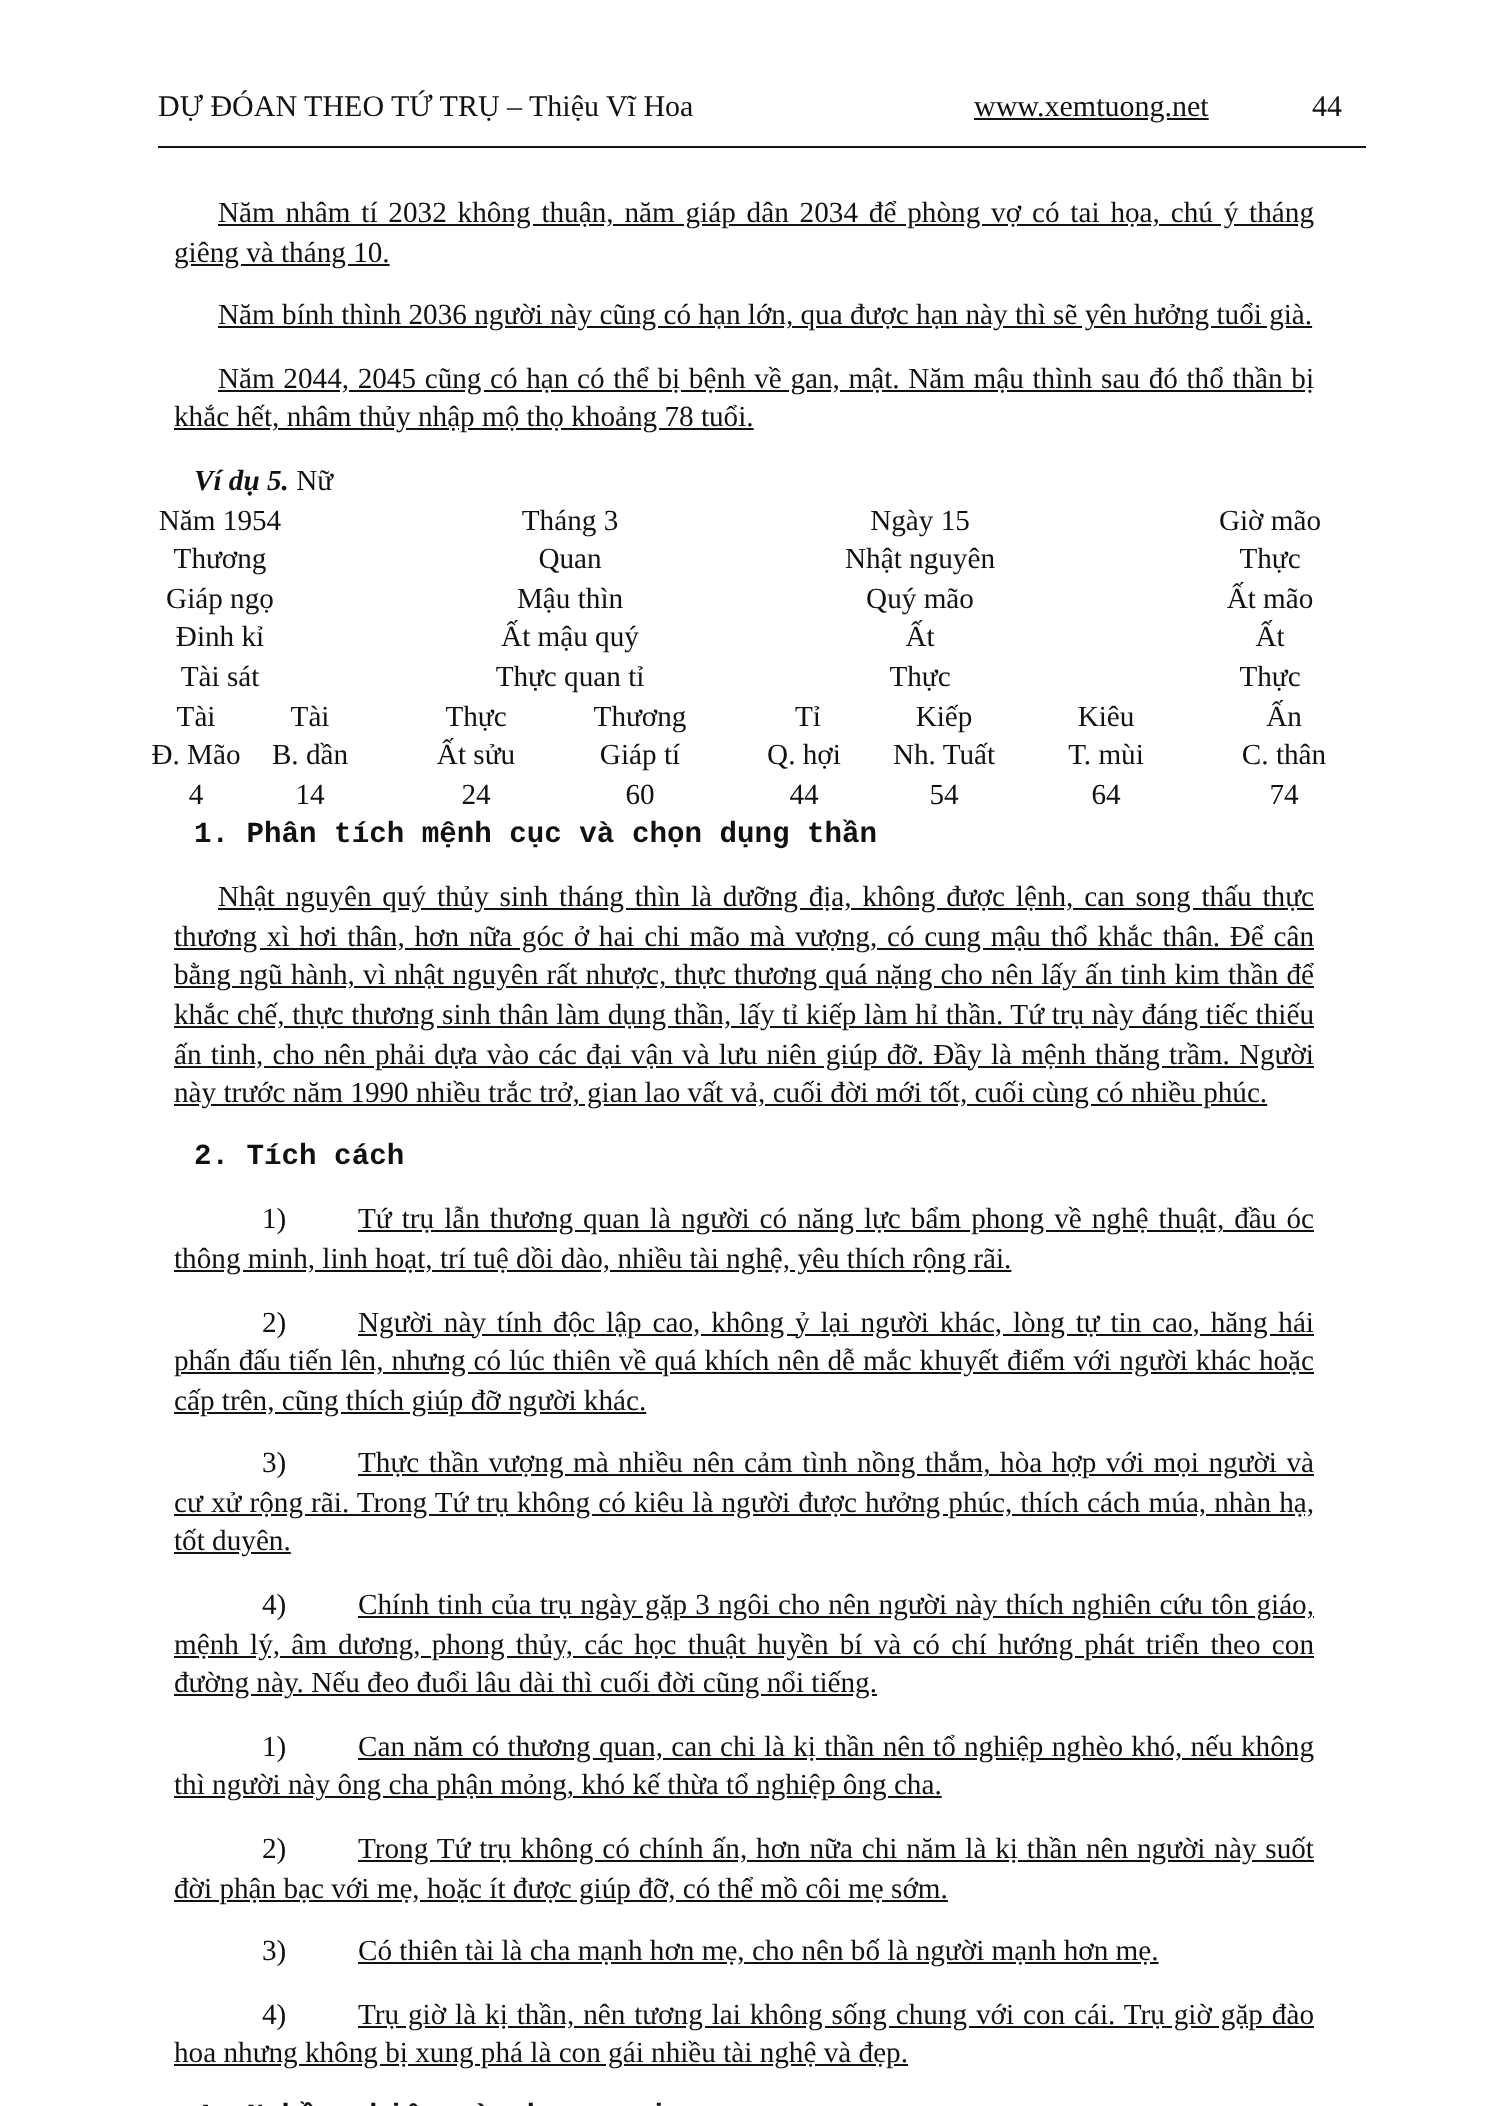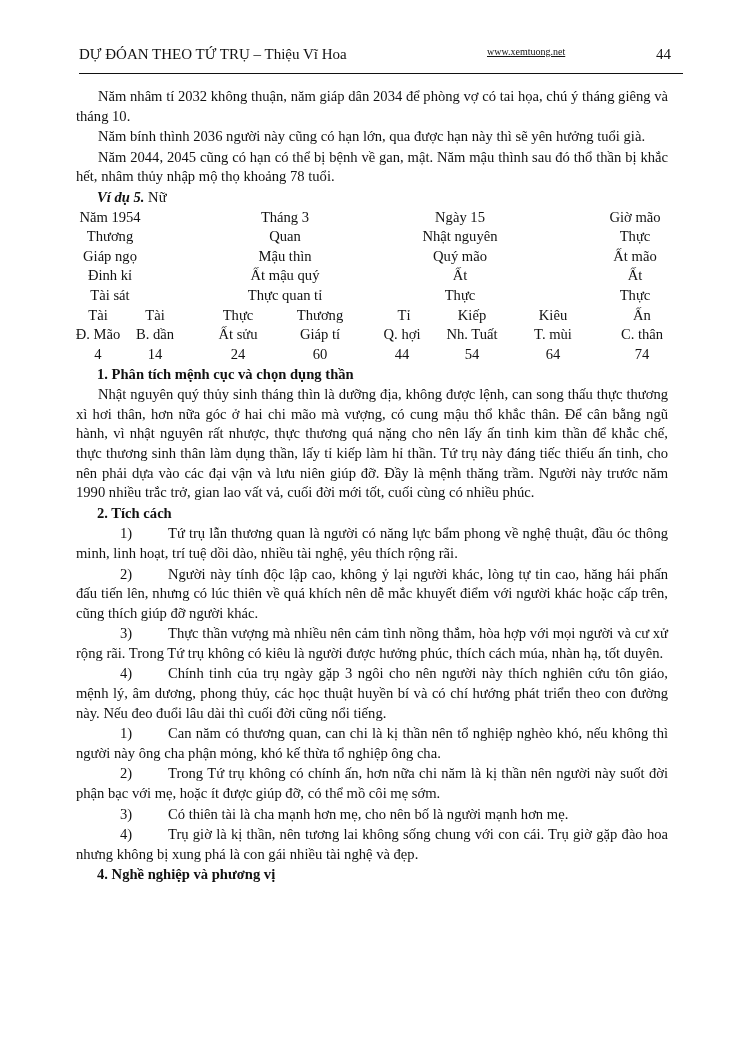--- a/index.html
+++ b/index.html
@@ -1,27 +1,27 @@
 <!DOCTYPE html>
 <html><head>
   <meta charset="utf-8">
   <style>
     html, body { margin: 0; padding: 0; background: #ffffff; }
     body { width: 744px; height: 1053px; position: relative; overflow: hidden;
       font-family: "Liberation Serif", "DejaVu Serif", serif; color: #111; font-size: 14.6px; }
     .header { position: absolute; left: 79px; top: 44px; width: 604px; height: 24px; text-align: center; }
     .header .title { position: absolute; left: 0; top: 2px; font-size: 15px; }
-    .header .url { position: absolute; left: 408px; top: 2px; font-size: 10px; text-decoration: underline; }
+    .header .url { position: absolute; left: 408px; top: 2px; font-size: 15px; text-decoration: underline; }
     .header .pageno { position: absolute; right: 12px; top: 2px; font-size: 15px; }
     .rule { position: absolute; left: 79px; top: 73px; width: 604px; height: 0; border-top: 1.3px solid #111; }
     .content { position: absolute; left: 75px; top: 86px; width: 594px; }
-    p { margin: 1px; line-height: 19.6px; text-align: justify; text-indent: 22px; }
+    p { margin: 12px; line-height: 19.6px; text-align: justify; text-indent: 22px; text-decoration: underline; }
     .ex-title { line-height: 19.6px; padding-left: 22px; }
     .ex-title b { font-style: italic; }
-    .h { font-weight: bold; line-height: 19.6px; padding-left: 22px; }
+    .h { font-weight: bold; line-height: 19.6px; padding-left: 22px; font-family: Liberation Mono, monospace; }
     .num { display: inline-block; width: 70px; }
     .table { position: relative; height: 157px; }
     .trow { position: absolute; left: 0; width: 594px; height: 19.6px; }
     .cell { position: absolute; transform: translateX(-50%); white-space: nowrap; line-height: 19.6px; }
   </style>
 </head>
 <body>
 
 <div class="header">
   <span class="title">DỰ ĐÓAN THEO TỨ TRỤ – Thiệu Vĩ Hoa</span>

